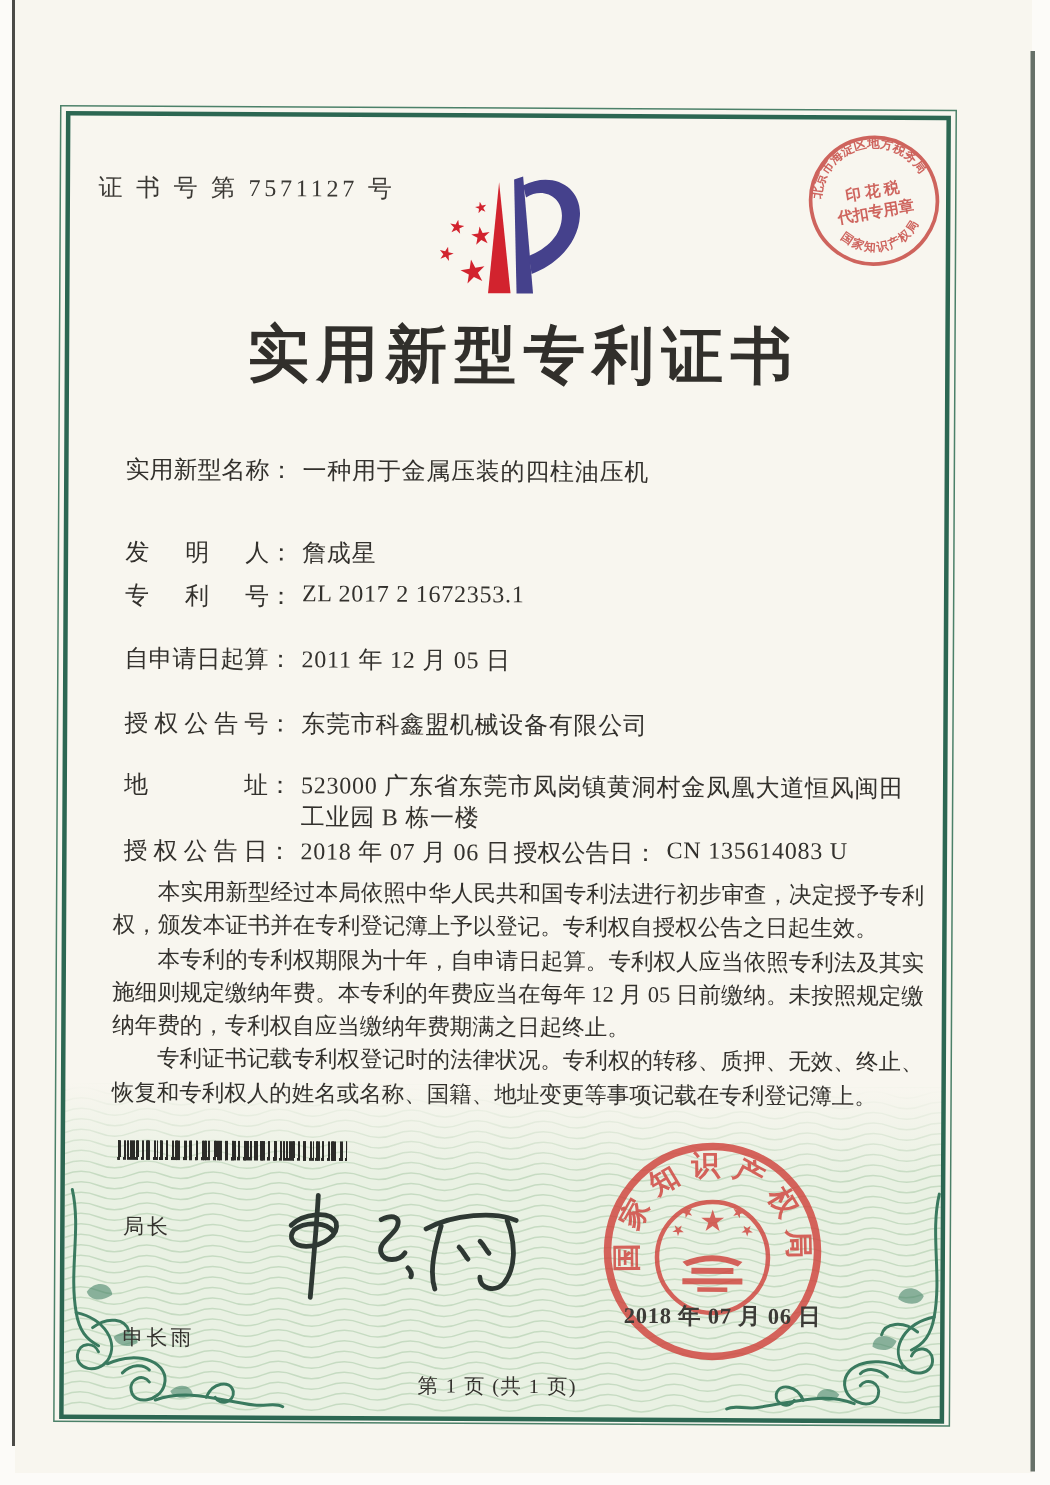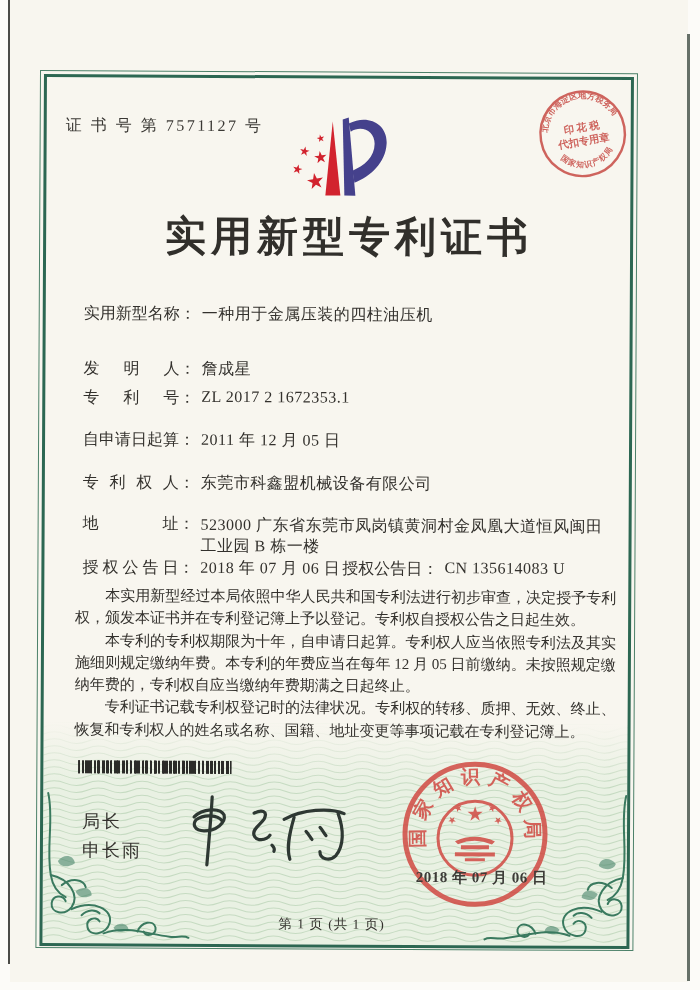--- a/index.html
+++ b/index.html
@@ -43,23 +43,23 @@
   .ornament{position:absolute;top:791px;}
   .ornament.bl{left:46px;}
   .ornament.br{left:486px;transform:scaleX(-1);}
 
   .barcode{position:absolute;left:82px;top:760px;width:153px;height:13px;
     background-image:
       repeating-linear-gradient(90deg,#2b2b28 0 1.5px,transparent 1.5px 4px),
       repeating-linear-gradient(90deg,#2b2b28 0 1px,transparent 1px 6.5px),
       repeating-linear-gradient(90deg,#2b2b28 0 2px,transparent 2px 9.5px);}
 
-  .role{position:absolute;left:86px;font-size:18px;letter-spacing:2px;color:#35332f;}
+  .role{position:absolute;left:86px;font-size:14px;letter-spacing:2px;color:#35332f;}
   .role.r1{top:809px;}
-  .role.r2{top:838px;}
+  .role.r2{top:883px;}
   .sign-svg{position:absolute;left:186px;top:790px;}
 
   .seal-svg{position:absolute;left:399px;top:752px;opacity:.92;}
   .seal-date{position:absolute;left:420px;top:866px;font-size:15px;font-weight:bold;
              letter-spacing:.5px;color:#3c3b37;}
 
   .footer{position:absolute;left:40px;top:914px;width:592px;text-align:center;
           font-size:13.5px;letter-spacing:1px;color:#33312d;}
 </style>
 </head>
@@ -189,21 +189,21 @@
     <div class="frow" style="top:358px">
       <span class="flabel">发明人</span><span class="fcolon">：</span><span class="fvalue">詹成星</span>
     </div>
     <div class="frow" style="top:387px">
       <span class="flabel">专利号</span><span class="fcolon">：</span><span class="fvalue">ZL 2017 2 1672353.1</span>
     </div>
     <div class="frow" style="top:429px">
       <span class="flabel">自申请日起算</span><span class="fcolon">：</span><span class="fvalue">2011 年 12 月 05 日</span>
     </div>
     <div class="frow" style="top:472px">
-      <span class="flabel">专利权人</span><span class="fcolon">：</span><span class="fvalue">东莞市科鑫盟机械设备有限公司</span>
+      <span class="flabel">授权公告号</span><span class="fcolon">：</span><span class="fvalue">东莞市科鑫盟机械设备有限公司</span>
     </div>
     <div class="frow" style="top:513px">
       <span class="flabel">地址</span><span class="fcolon">：</span><span class="fvalue wrap">523000 广东省东莞市凤岗镇黄洞村金凤凰大道恒风闽田工业园 B 栋一楼</span>
     </div>
     <div class="frow" style="top:557px">
       <span class="flabel">授权公告日</span><span class="fcolon">：</span><span class="fvalue">2018 年 07 月 06 日</span>
       <span class="grant-no"><span class="flabel" style="width:80px">授权公告日</span><span class="fcolon">：</span><span class="fvalue">CN 135614083 U</span></span>
     </div>
   </div>
 

